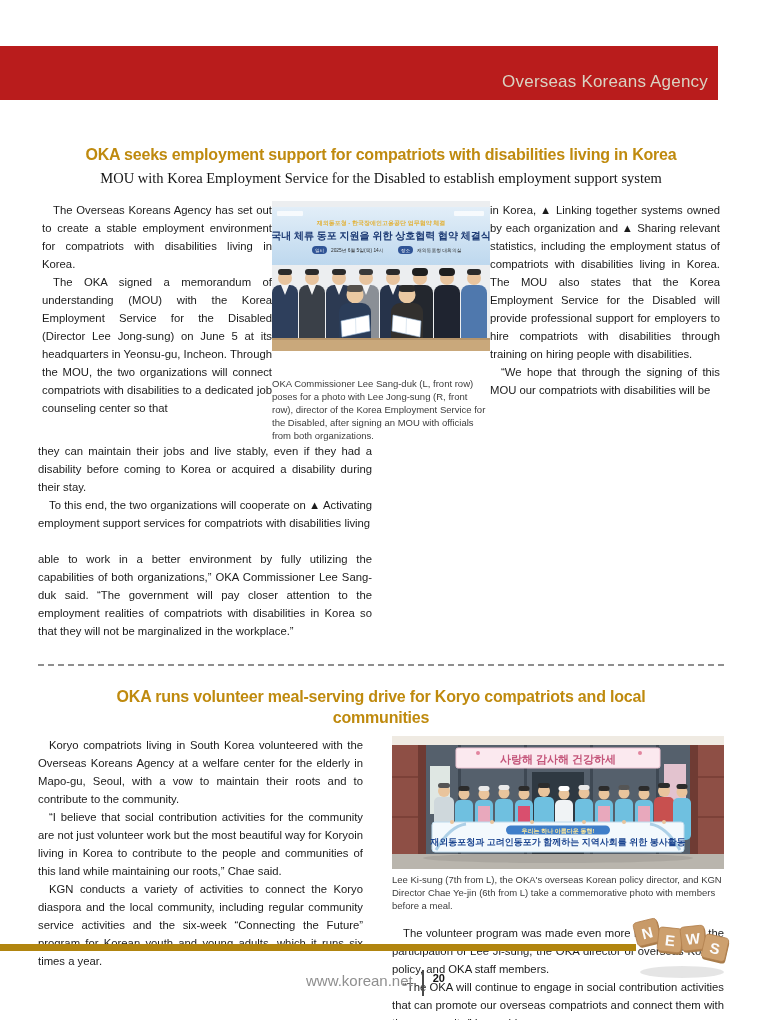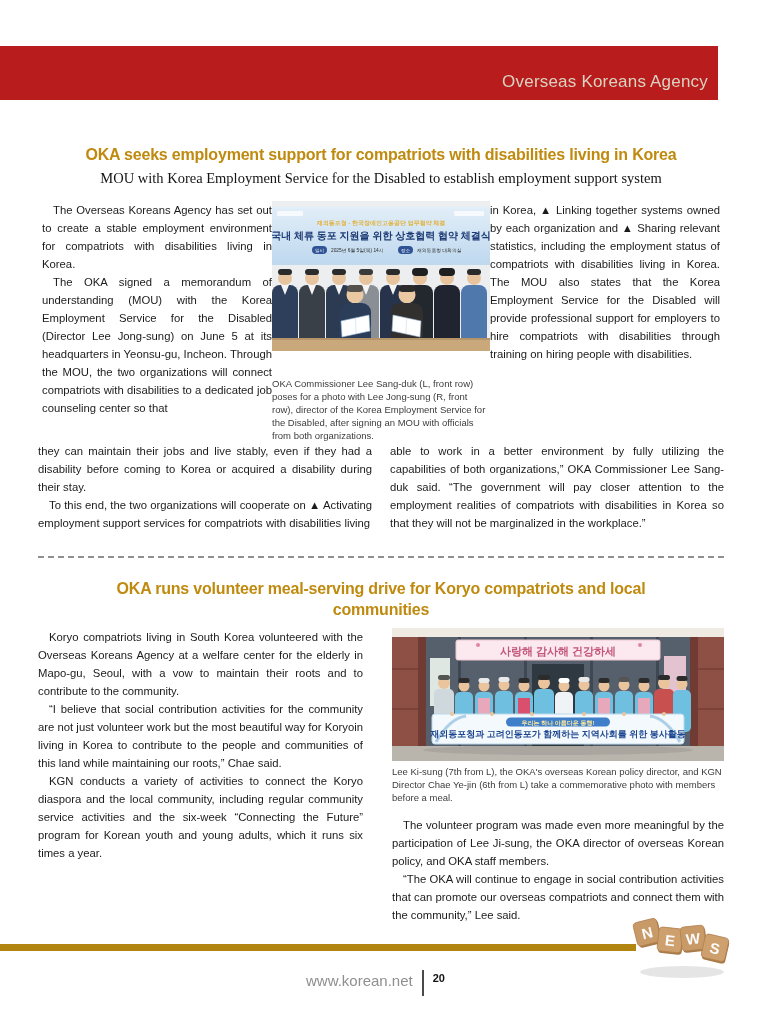--- a/index.html
+++ b/index.html
@@ -31,21 +31,21 @@
   }
   .body-text { font-size:11.3px; line-height:18px; text-align:justify; color:#1b1b1b; }
   .para { text-indent:11px; }
   .para.cont { text-indent:0; }
   
   .a1-top { display:flex; justify-content:center; margin-top:14px; }
   .a1-top .colL, .a1-top .colR { width:230px; }
   .a1-fig { width:218px; }
   .photo-frame { width:218px; height:172px; overflow:hidden; }
   .caption { font-size:9.5px; line-height:13px; color:#3c3c3c; margin-top:4px; text-align:left; }
-  .a1-bottom { display:flex; gap:18px; margin-top:0px; }
+  .a1-bottom { display:flex; gap:18px; margin-top:0px;flex-direction:column; }
   .a1-bottom .colBL { width:334px; }
   .a1-bottom .colBR { width:334px; }
   .dash-sep {
     margin-top:24px; border-top:2px dashed #8f8f8f; height:0;
   }
   
   .a2-head { margin-top:20px; }
   .a2-body { display:flex; gap:29px; margin-top:4px; }
   .a2-body .colL { width:340px; }
   .a2-body .colR { width:332px; }
@@ -169,20 +169,21 @@
             </g>
             <rect x="0" y="137" width="218" height="13" fill="#c9a87b"></rect>
             <rect x="0" y="137" width="218" height="2" fill="#b5946a"></rect>
           </svg>
         </div>
         <figcaption class="caption">OKA Commissioner Lee Sang-duk (L, front row) poses for a photo with Lee Jong-sung (R, front row), director of the Korea Employment Service for the Disabled, after signing an MOU with officials from both organizations.</figcaption>
       </figure>
 
       <div class="colR body-text">
           <p class="para cont">in Korea, ▲ Linking together systems owned by each organization and ▲ Sharing relevant statistics, including the employment status of compatriots with disabilities living in Korea. The MOU also states that the Korea Employment Service for the Disabled will provide professional support for employers to hire compatriots with disabilities through training on hiring people with disabilities.</p>
+          <p class="para">“We hope that through the signing of this MOU our compatriots with disabilities will be</p>
         </div>
     </div>
 
     <div class="a1-bottom">
       <div class="colBL body-text">
           <p class="para cont">they can maintain their jobs and live stably, even if they had a disability before coming to Korea or acquired a disability during their stay.</p>
           <p class="para">To this end, the two organizations will cooperate on ▲ Activating employment support services for compatriots with disabilities living</p>
         </div>
       <div class="colBR body-text">
           <p class="para cont">able to work in a better environment by fully utilizing the capabilities of both organizations,” OKA Commissioner Lee Sang-duk said. “The government will pay closer attention to the employment realities of compatriots with disabilities in Korea so that they will not be marginalized in the workplace.”</p>

